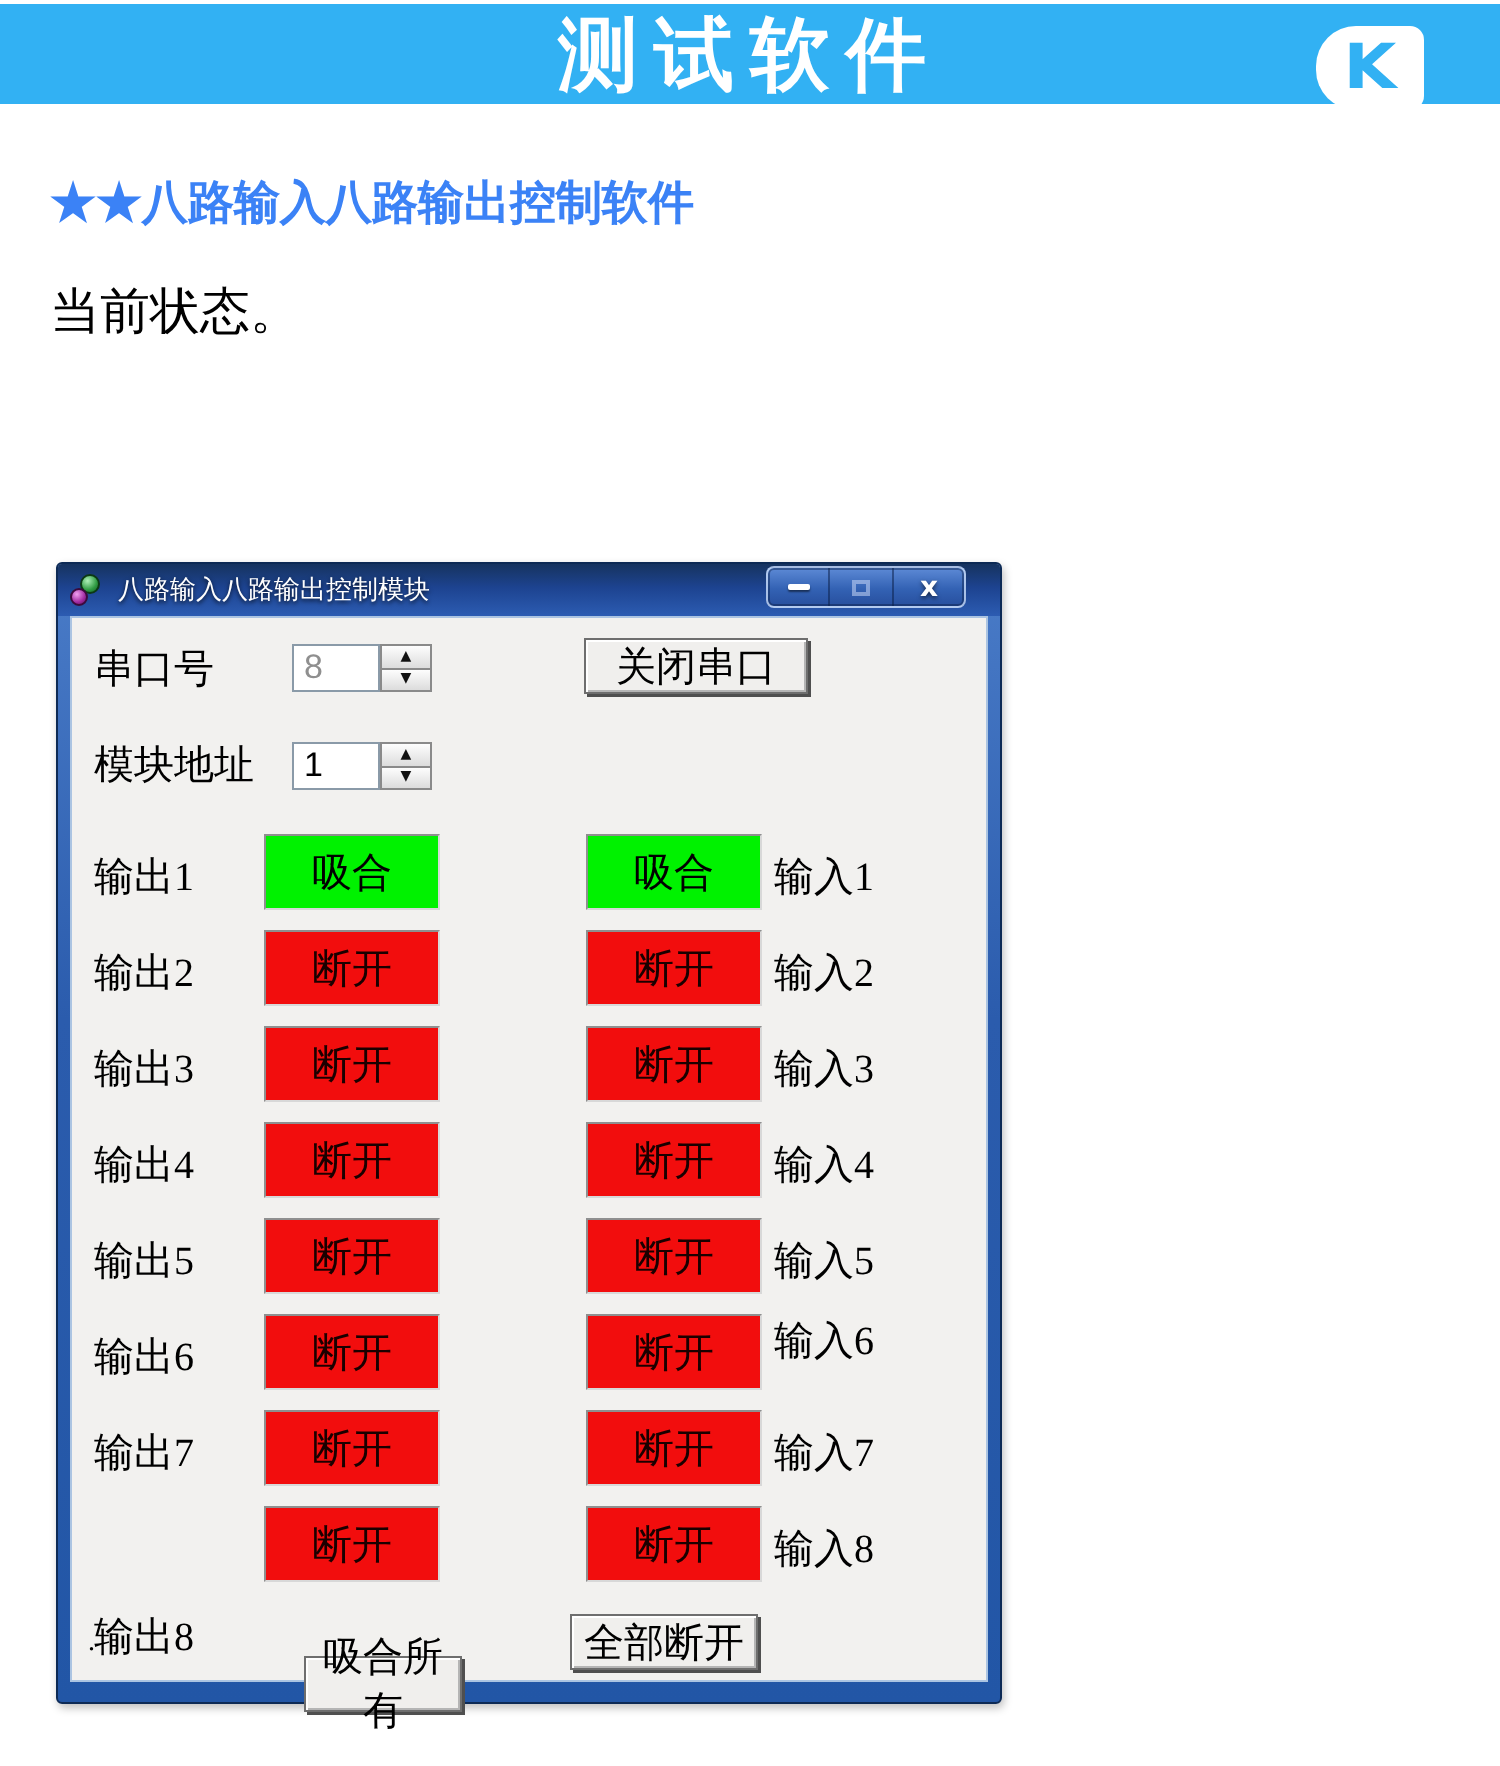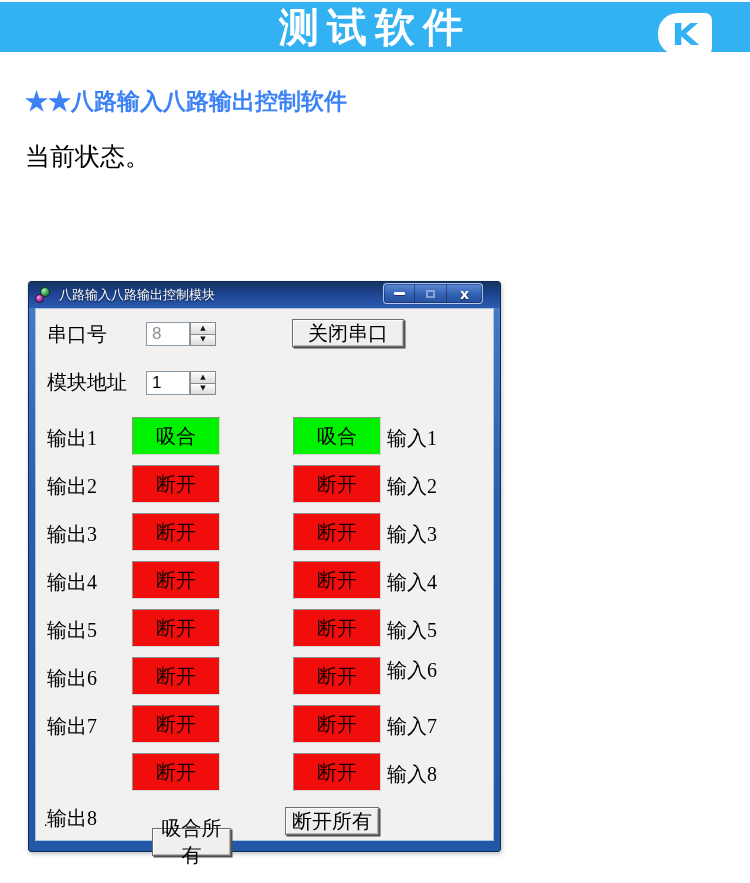--- a/index.html
+++ b/index.html
@@ -209,16 +209,16 @@
         <button class="state-btn" style="left: 96px; top: 396px; background: rgb(242, 13, 13); color: rgb(26, 0, 0);">断开</button>
         <button class="state-btn" style="left: 257px; top: 396px; background: rgb(242, 13, 13); color: rgb(26, 0, 0);">断开</button>
         <div class="lbl" style="left:351px;top:404px;">输入7</div>
         <div class="lbl" style="left:11px;top:452px;margin-top:44px;">输出8</div>
         <button class="state-btn" style="left: 96px; top: 444px; background: rgb(242, 13, 13); color: rgb(26, 0, 0);">断开</button>
         <button class="state-btn" style="left: 257px; top: 444px; background: rgb(242, 13, 13); color: rgb(26, 0, 0);">断开</button>
         <div class="lbl" style="left:351px;top:452px;">输入8</div>
       </div>
 
     <button class="classic-btn" style="left:116px;top:519px;width:79px;height:28px;">吸合所有</button>
-    <button class="classic-btn" style="left:249px;top:498px;width:94px;height:28px;">断开所有</button>
+    <button class="classic-btn" style="left:249px;top:498px;width:94px;height:28px;">全部断开</button>
     <div class="stray-dot">.</div>
   </div>
 </div>
 
 </body></html>

